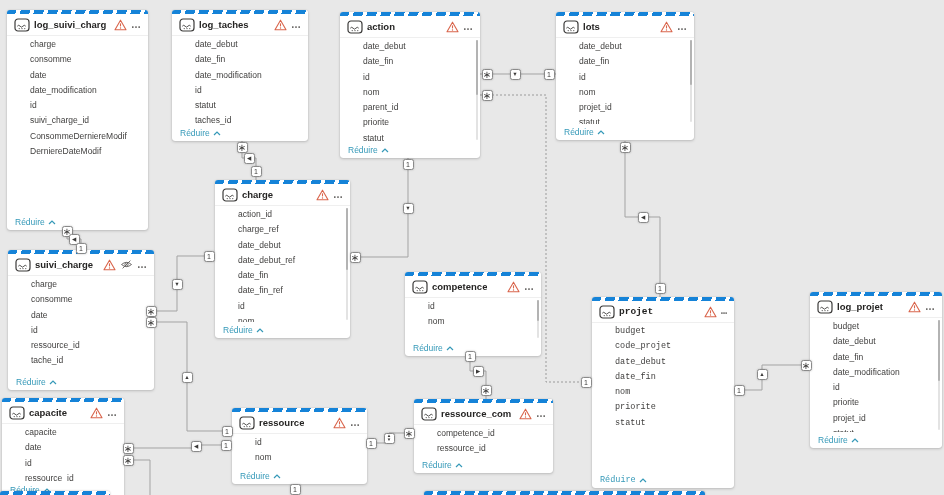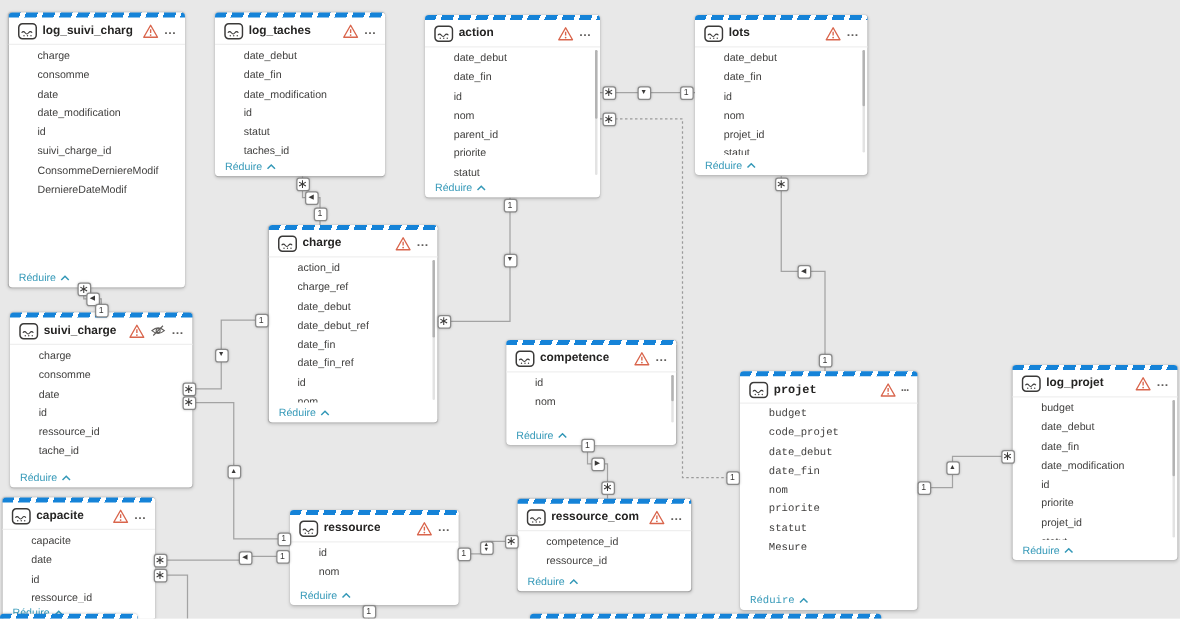--- a/index.html
+++ b/index.html
@@ -334,21 +334,20 @@
         <span class="more">…</span>
       </div>
       <div class="body">
         <div class="field">budget</div>
         <div class="field">code_projet</div>
         <div class="field">date_debut</div>
         <div class="field">date_fin</div>
         <div class="field">nom</div>
         <div class="field">priorite</div>
         <div class="field">statut</div>
-        <div class="field">Mesure</div>
       </div>
       <div class="ftr">
         <span>Réduire</span>
         <svg width="8" height="5" viewBox="0 0 8 5">
           <polyline points="1,4 4,1 7,4" fill="none" stroke="#3599b8" stroke-width="1.2"></polyline>
         </svg>
       </div>
     </div>
     <div class="card" style="left: 810px; top: 292px; width: 132px; height: 156px;">
       <div class="strip"></div>

